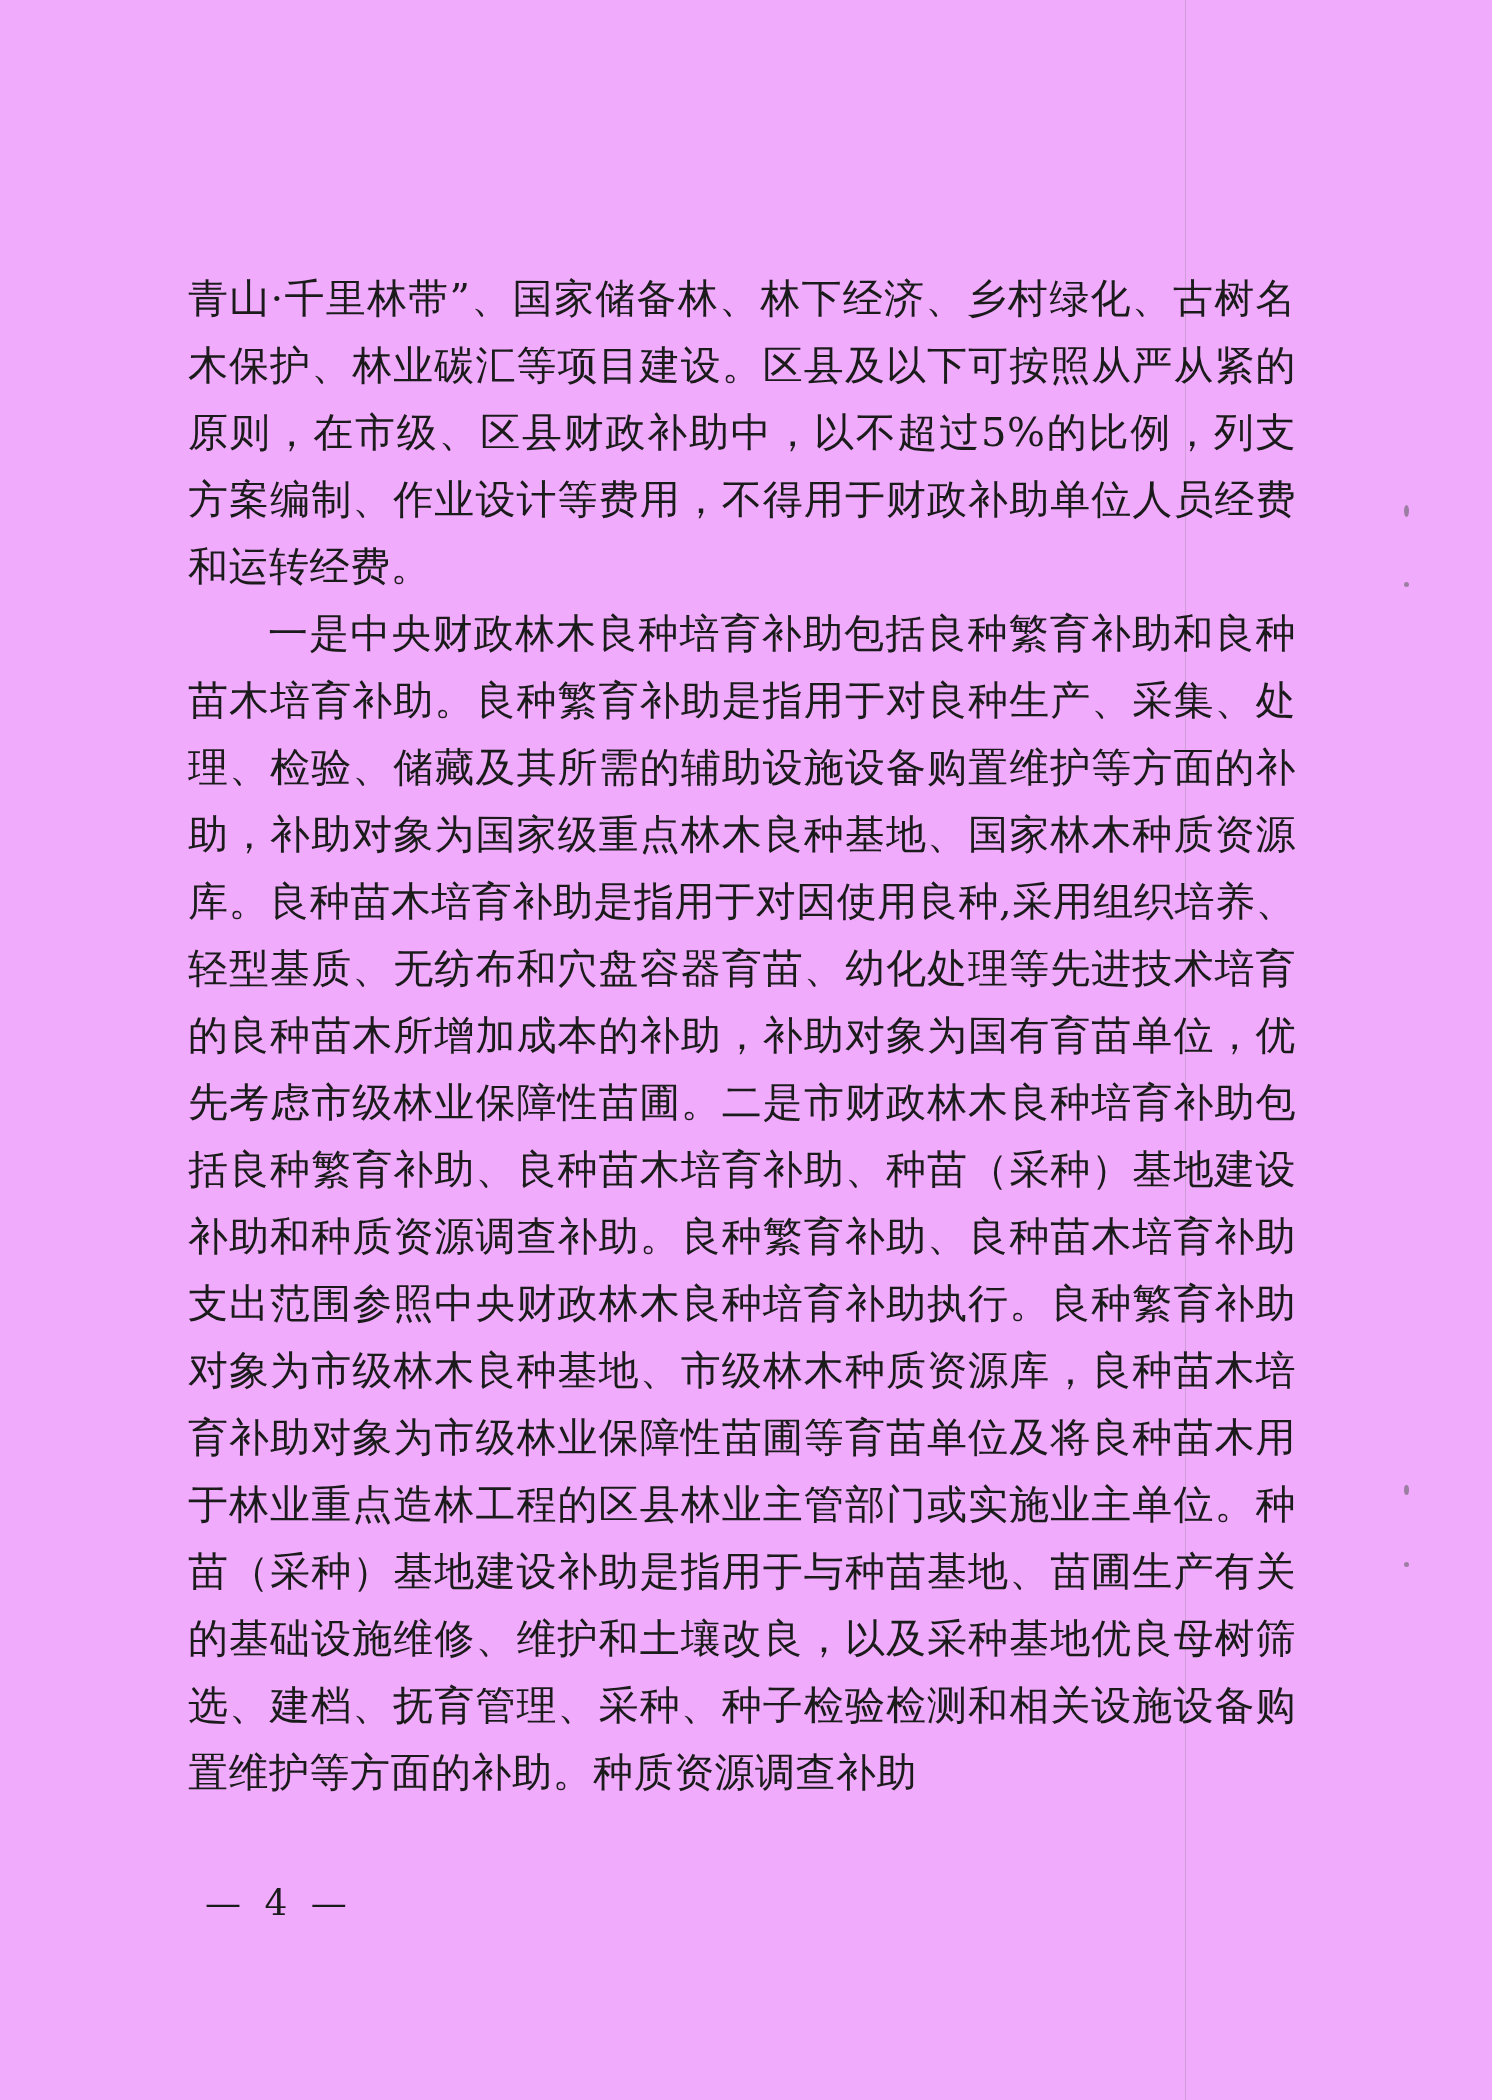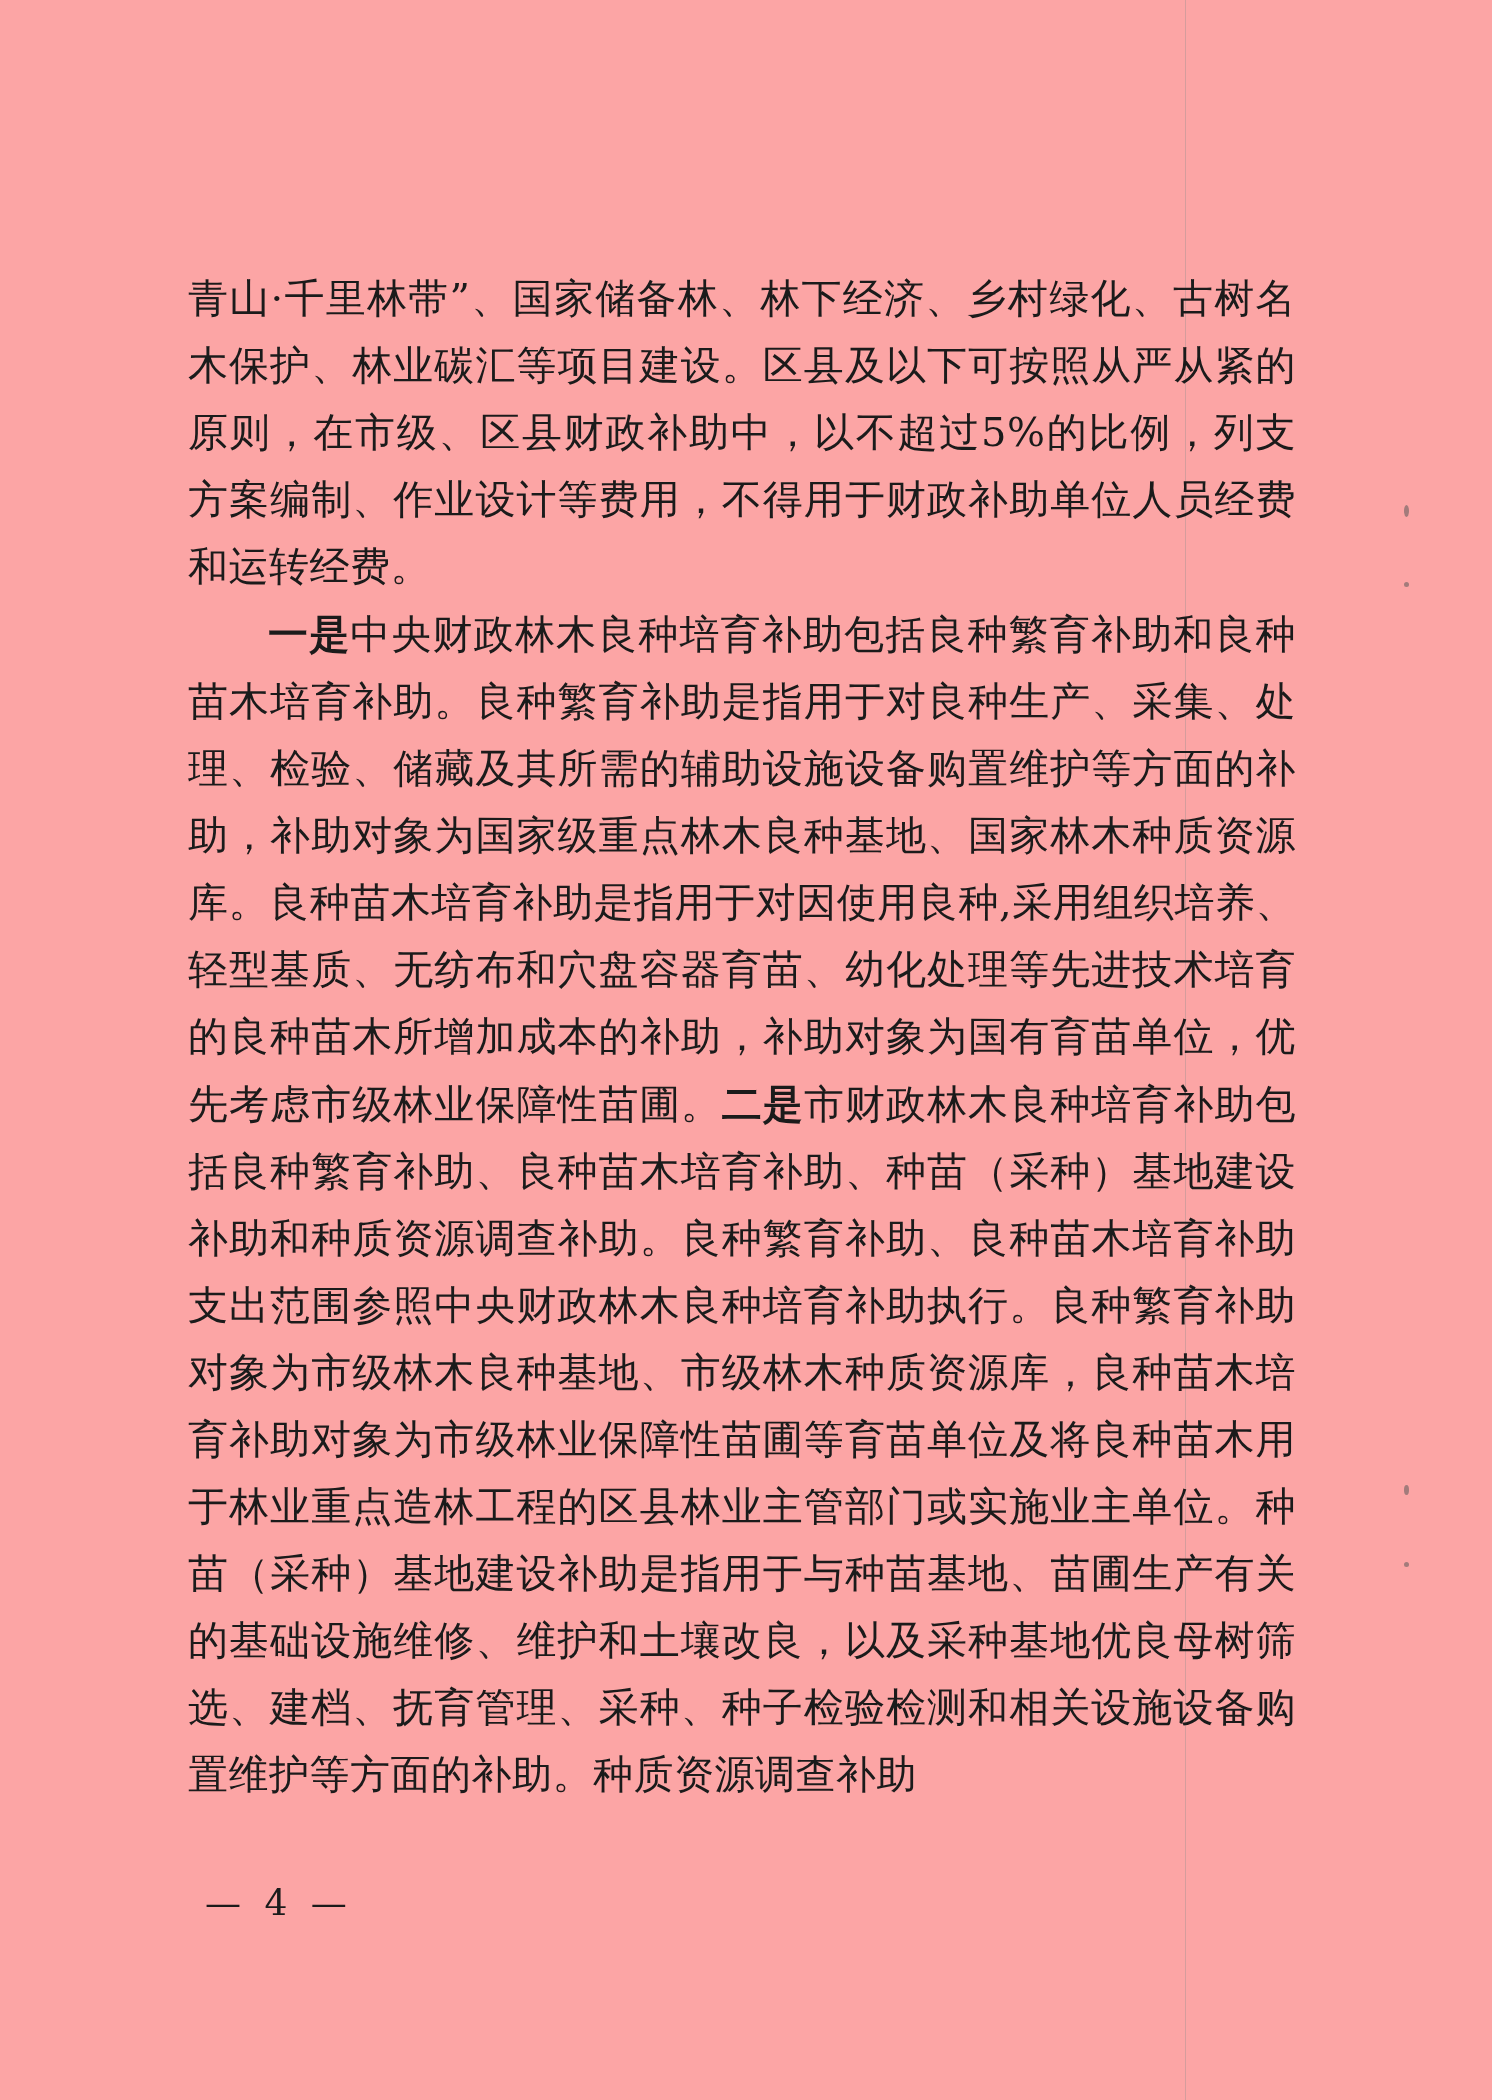--- a/index.html
+++ b/index.html
@@ -12,21 +12,21 @@
     background: #ffffff;
     font-family: "DejaVu Serif", serif;
     position: relative;
     overflow: hidden;
   }
 
   
   .page {
     position: absolute;
     inset: 0;
-    background: #fca5a5;
+    background: #f0abfc;
   }
 
   
   .scan-line {
     position: absolute;
     top: 0;
     bottom: 0;
     left: 1185px;
     width: 1px;
     background: rgba(140,140,140,0.35);
@@ -54,21 +54,21 @@
     text-justify: inter-ideograph;
     letter-spacing: 0.5px;
     font-family: "DejaVu Serif", serif;
   }
 
   p.indent {
     text-indent: 80px;
   }
 
   .bold-lead {
-    font-weight: bold;
+    font-weight: normal;
   }
 
   .footer {
     position: absolute;
     left: 0;
     right: 0;
     top: 1882px;
     text-align: left;
     padding-left: 205px;
   }

